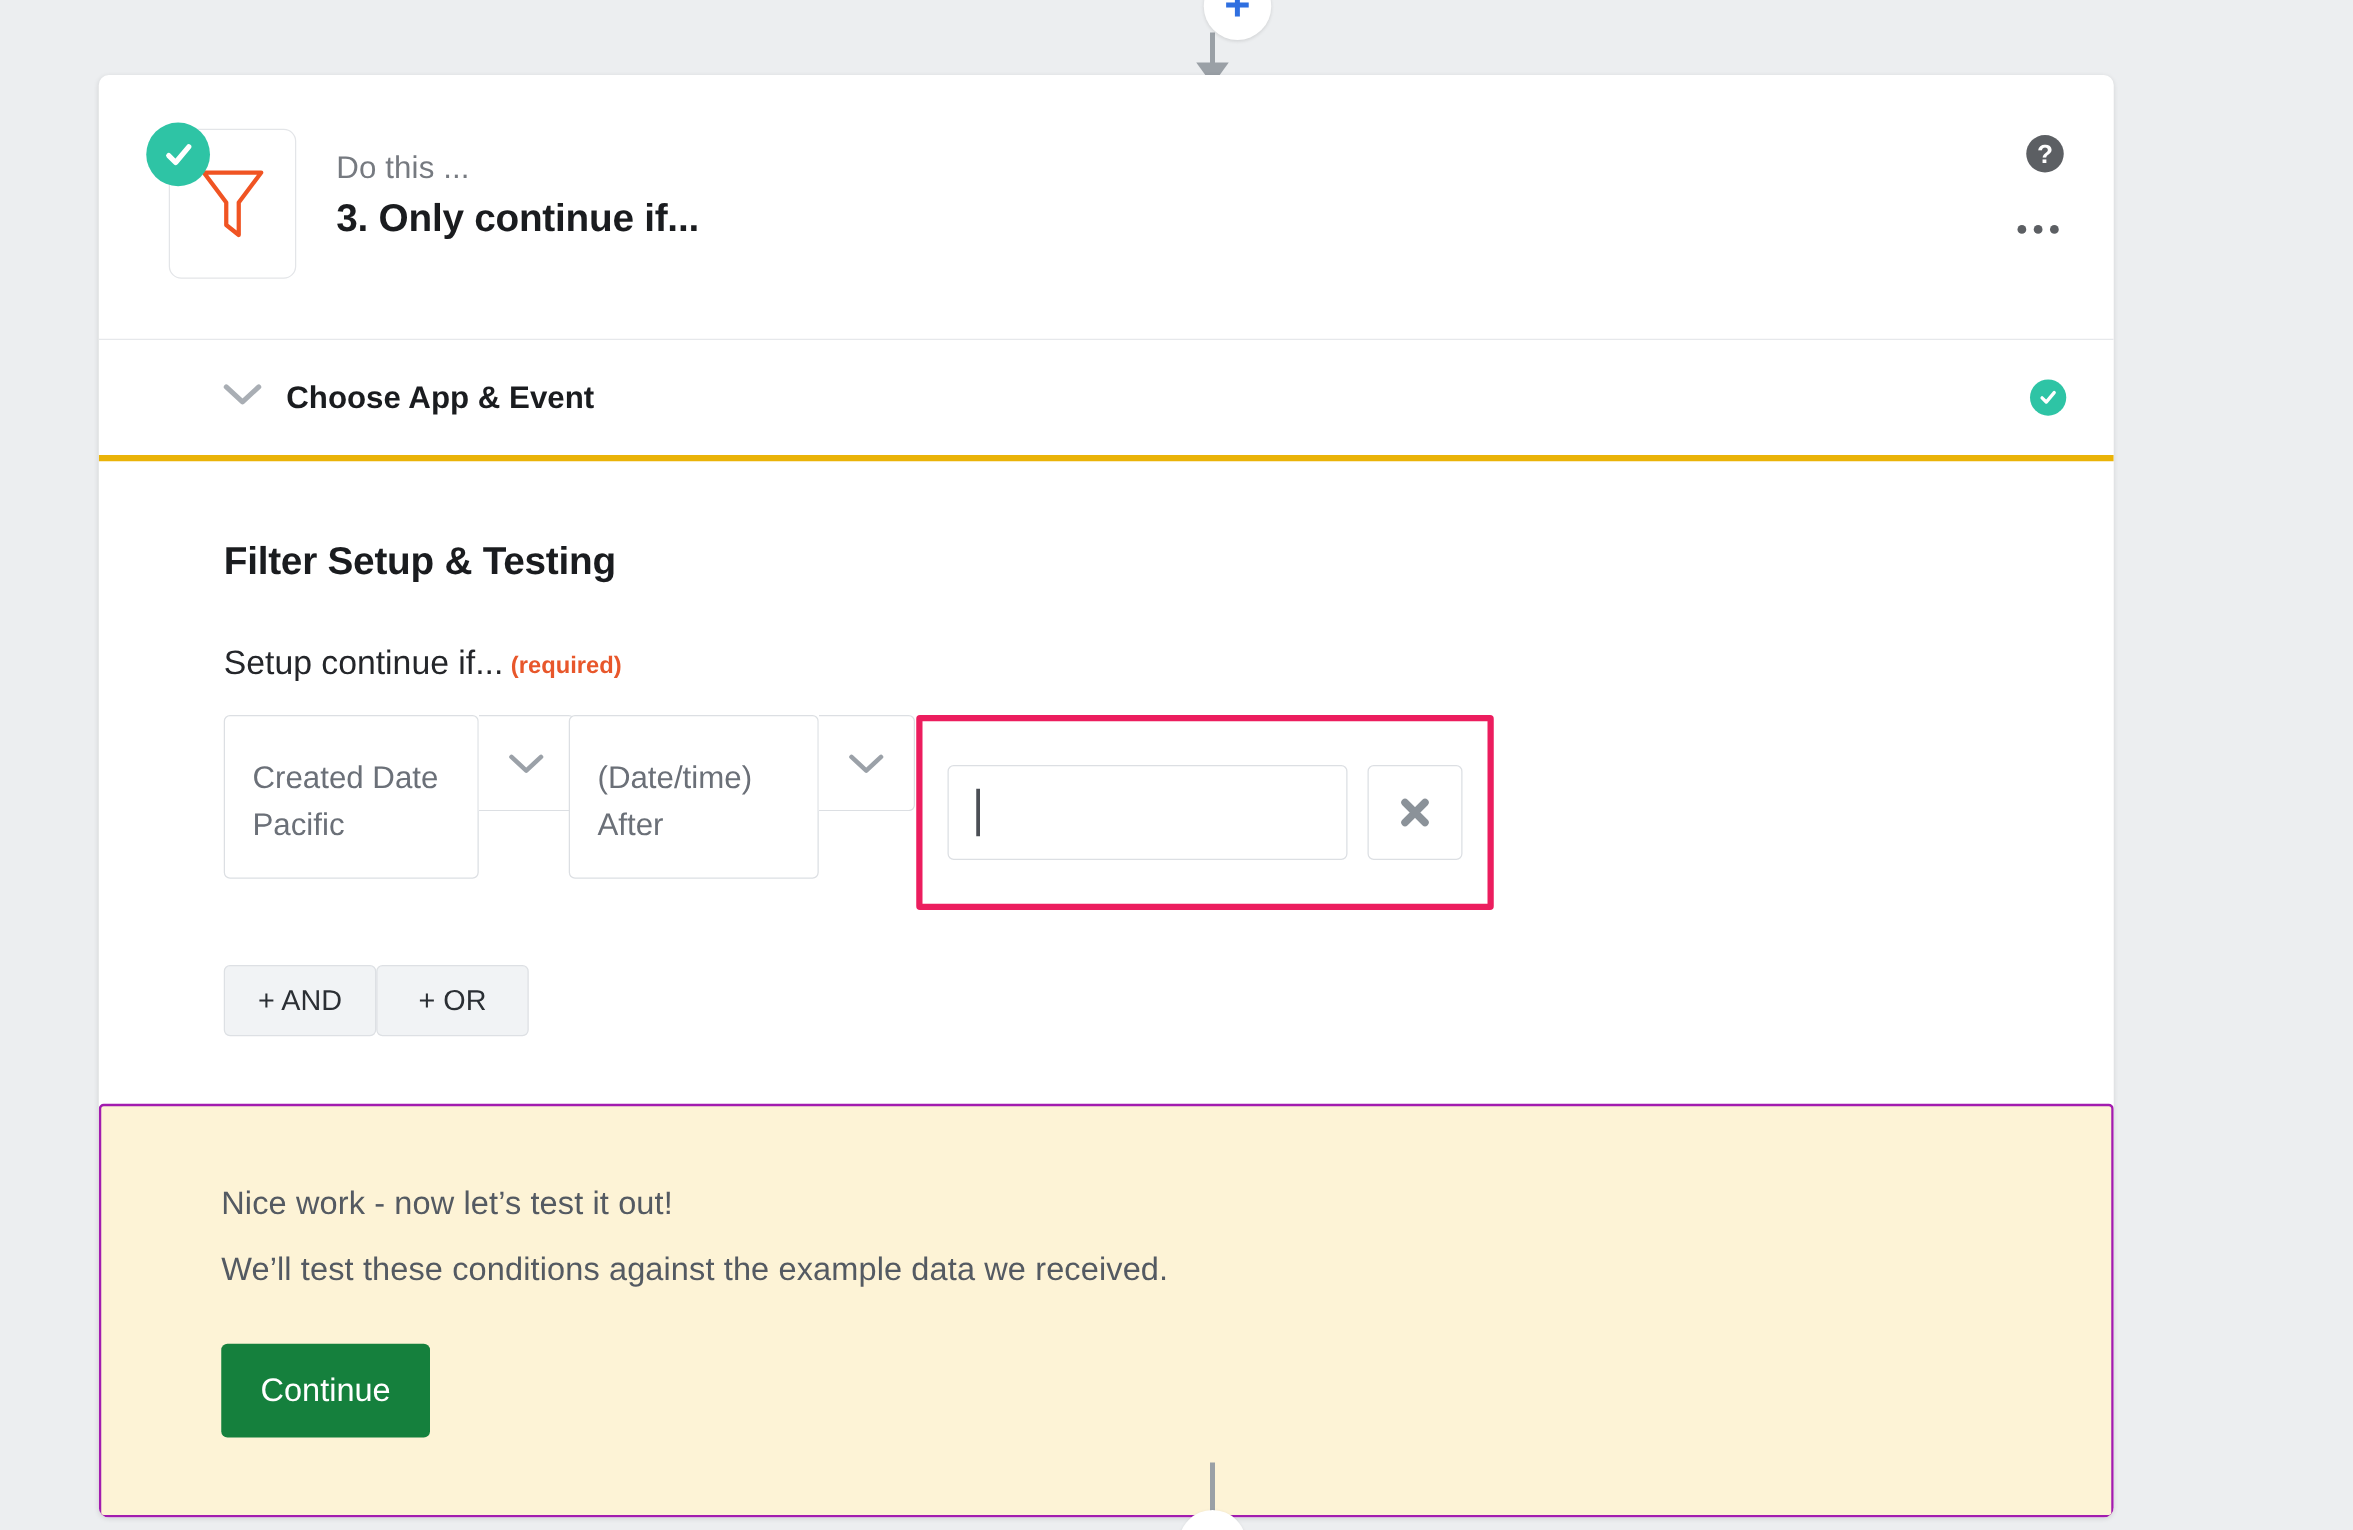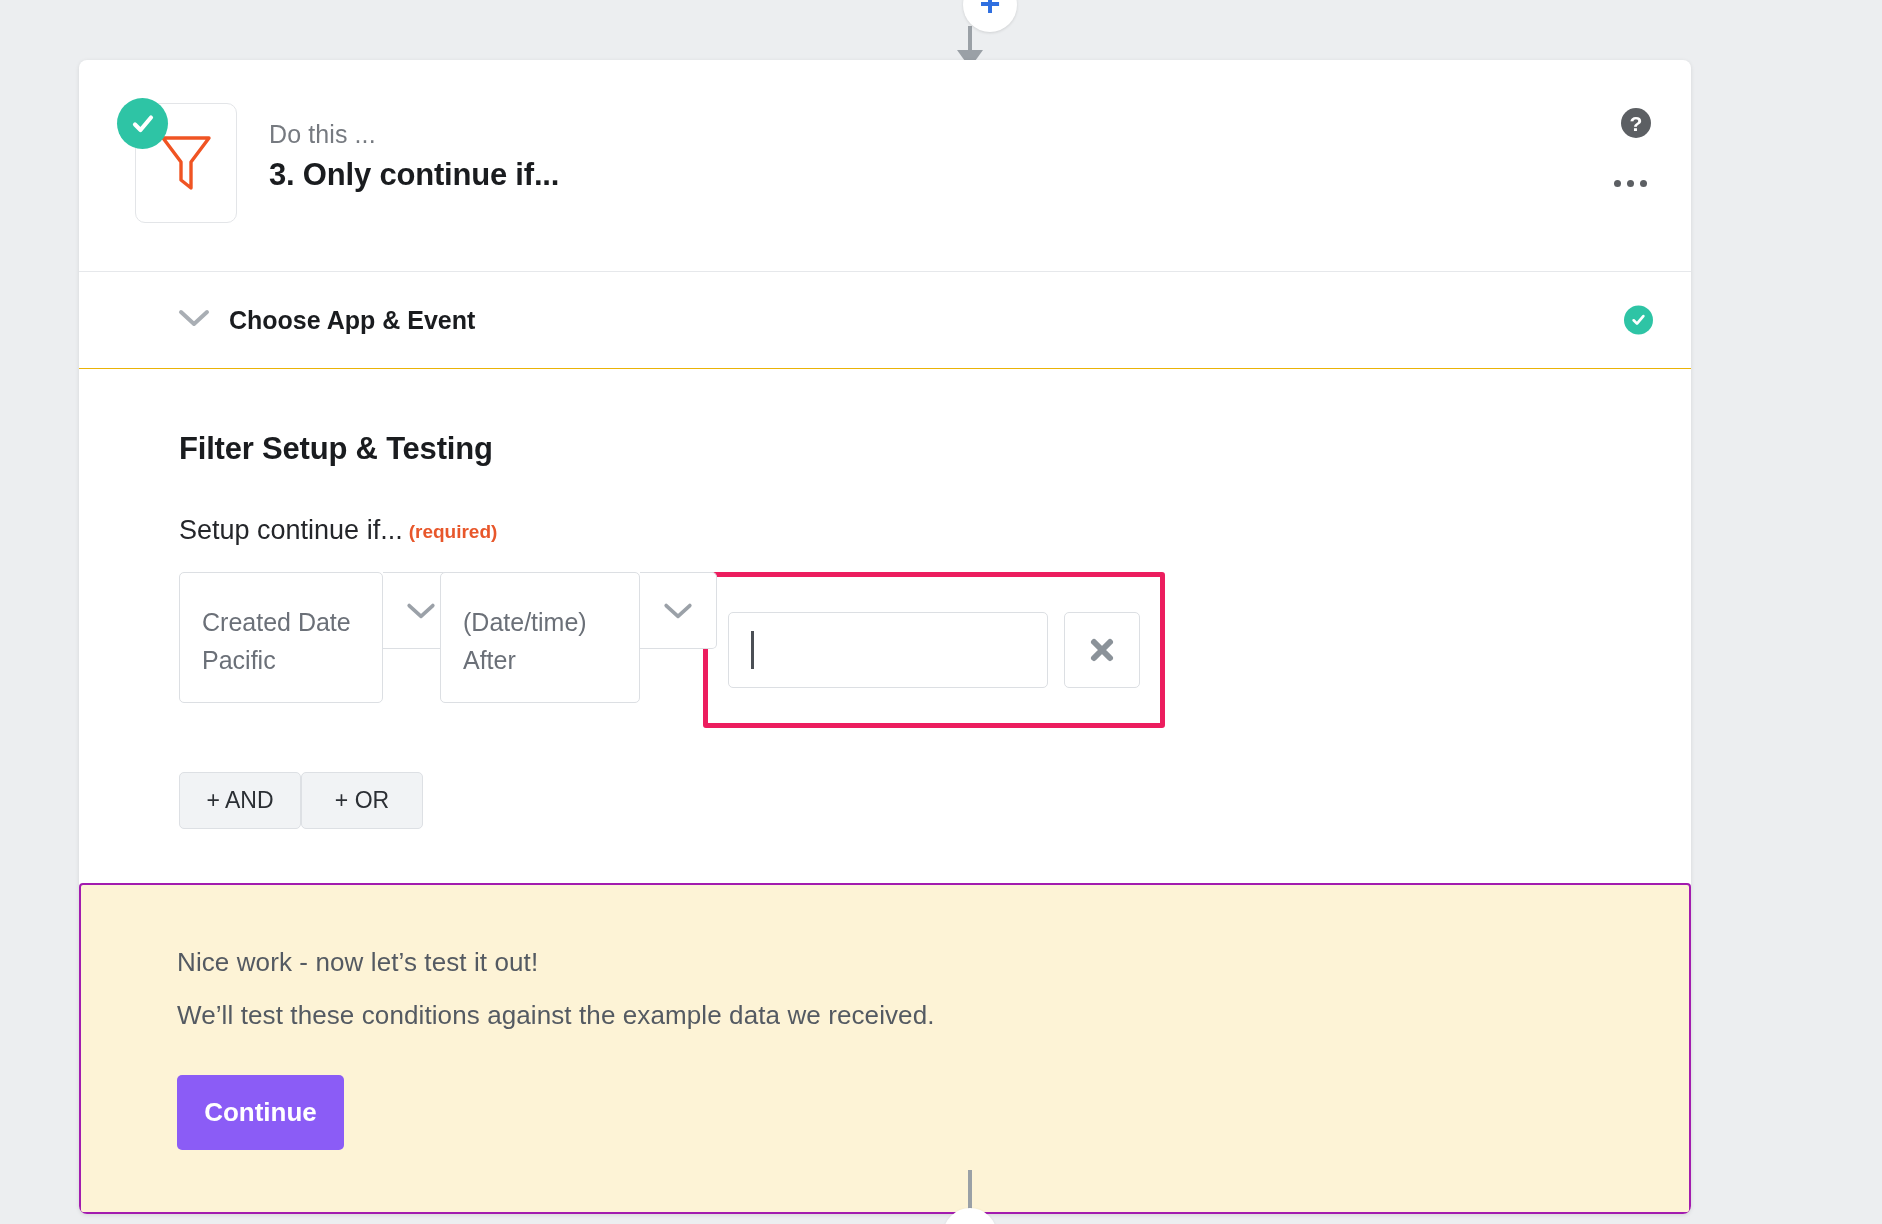--- a/index.html
+++ b/index.html
@@ -157,21 +157,21 @@
     width: 7px; height: 7px;
     border-radius: 50%;
     background: #5c5f63;
     display: block;
   }
 
   
   .choose-row {
     position: relative;
     height: 97px;
-    border-bottom: 1px solid #eab308;
+    border-bottom: 5px solid #eab308;
     display: flex;
     align-items: center;
     padding-left: 100px;
   }
   .chev-left {
     position: absolute;
     left: 98px; top: 50%;
     transform: translateY(-50%);
     cursor: pointer;
   }
@@ -211,21 +211,21 @@
     color: #e8572b;
     font-size: 19px;
     font-weight: bold;
     margin-left: 6px;
     vertical-align: 1px;
   }
 
   .cond-row {
     display: flex;
     align-items: flex-start;
-    gap: 1px;
+    gap: 16px;
   }
 
   
   .combo { position: relative; }
   .combo-field {
     width: 204px;
     min-height: 131px;
     border: 1px solid #dcdfe3;
     border-radius: 5px;
     background: #fff;
@@ -316,28 +316,27 @@
   .notice-line {
     font-size: 26px;
     color: #545a62;
     margin-bottom: 22px;
     letter-spacing: .1px;
   }
   .notice-line.second { margin-bottom: 44px; }
   .continue-btn {
     width: 167px;
     height: 75px;
-    background: #8b5cf6;
+    background: #15803d;
     color: #ffffff;
     border: none;
     border-radius: 5px;
     font-size: 26px;
     font-family: "Liberation Sans", sans-serif;
     cursor: pointer;
-    font-weight: bold;
   }
 </style>
 </head>
 <body>
 
 <div class="connector-top">
   <div class="arrow-down-top"></div>
   <div class="arrow-head-top"></div>
   <div class="plus-circle">
     <span class="plus-glyph">+</span>

